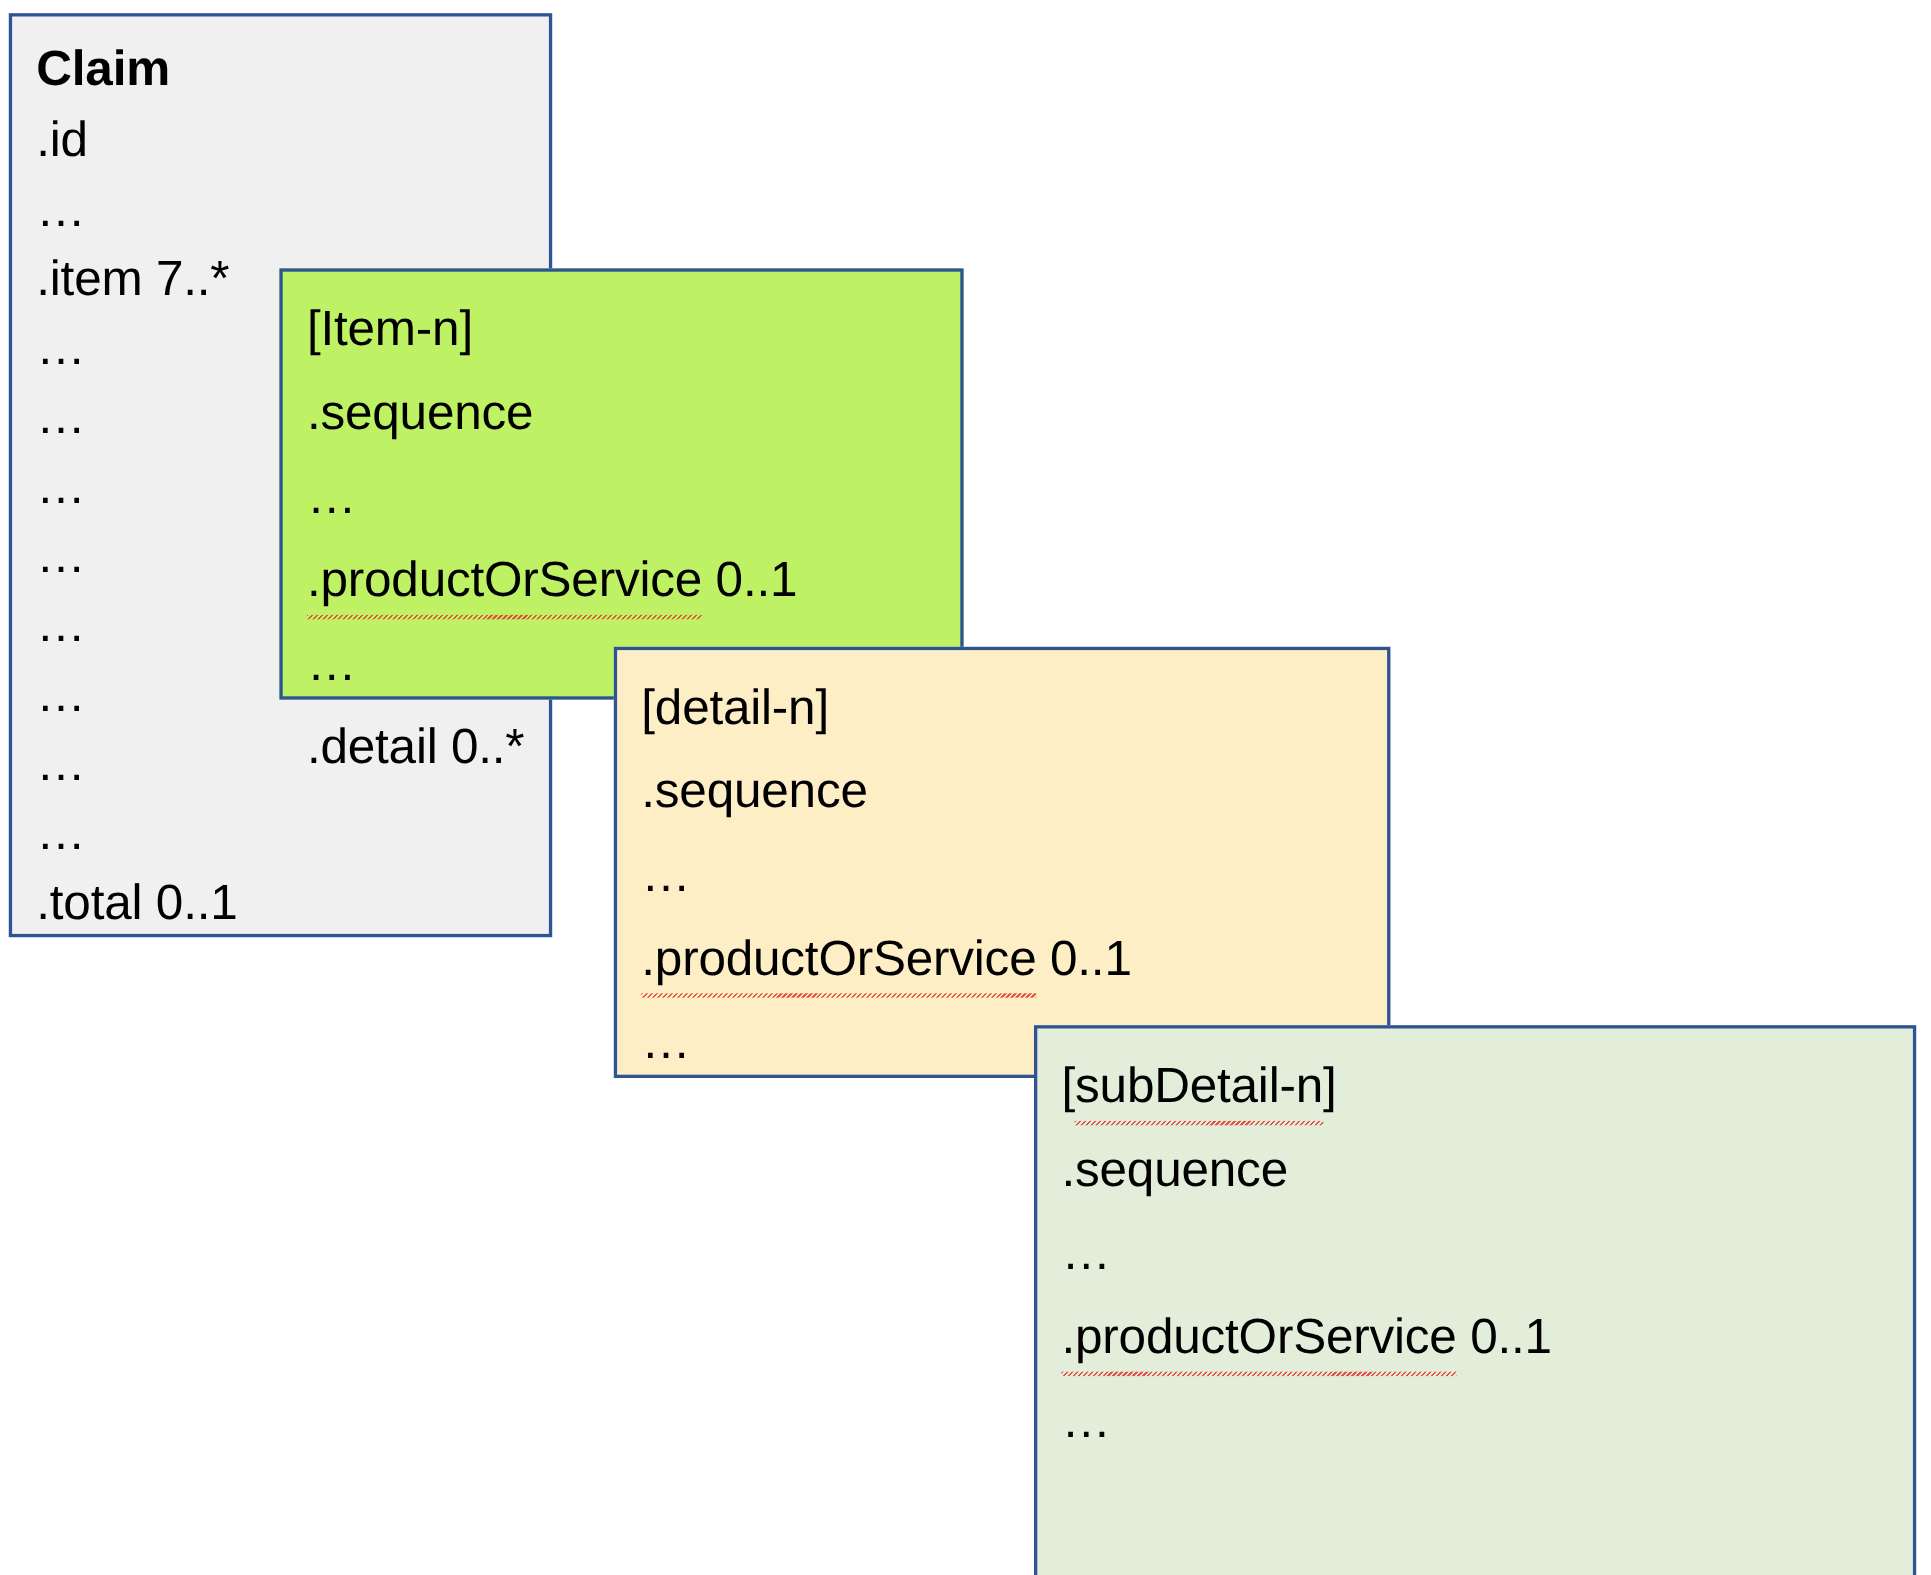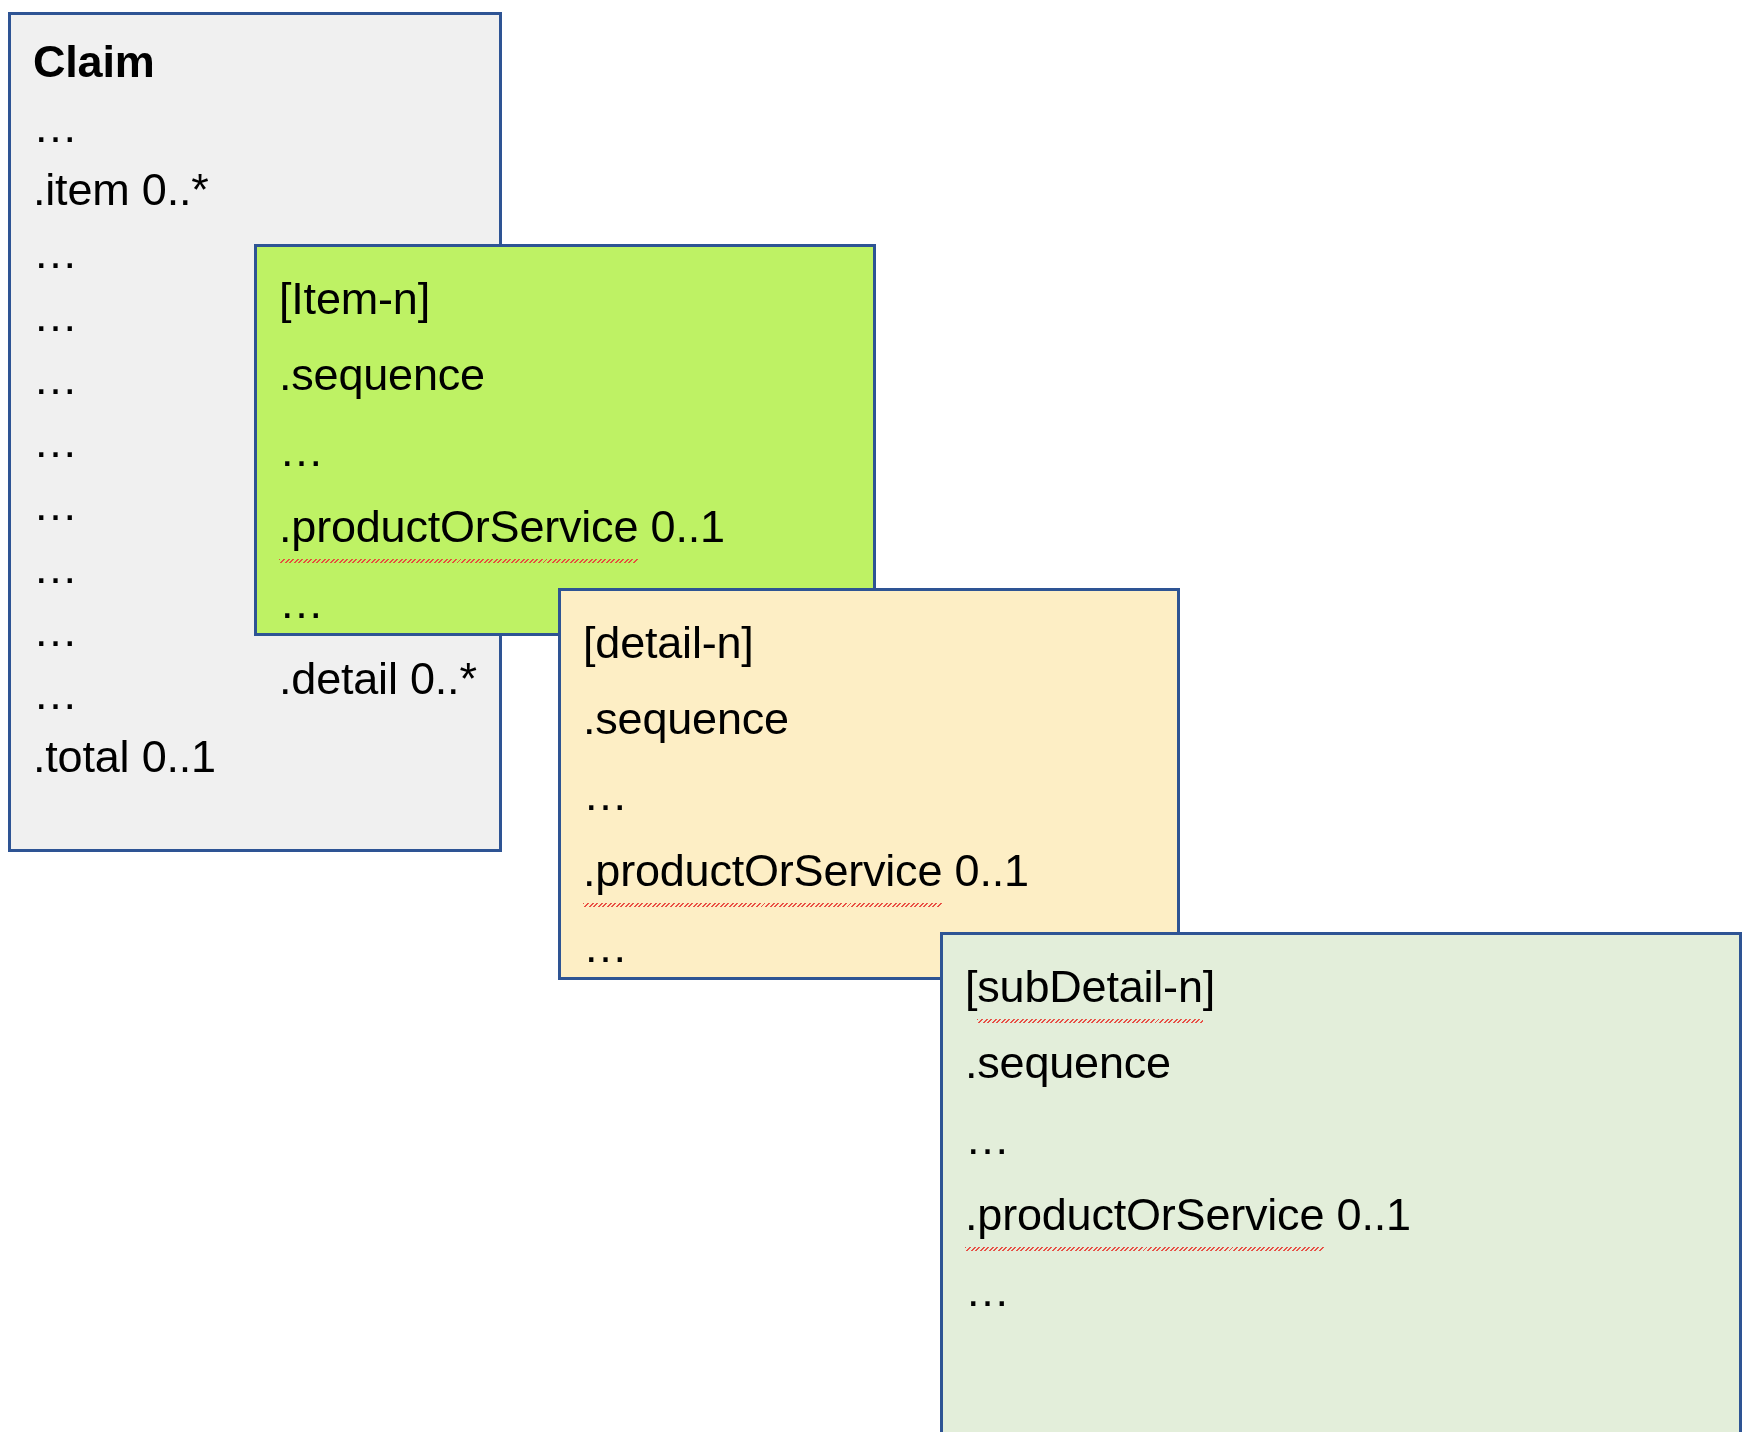--- a/index.html
+++ b/index.html
@@ -73,21 +73,21 @@
     left: 254px;
     top: 244px;
     width: 622px;
     height: 392px;
     background: #bef264;
     z-index: 2;
   }
   #detail-node {
     left: 558px;
     top: 588px;
-    width: 622px;
+    width: 706px;
     height: 392px;
     background: #fdeec5;
     z-index: 3;
   }
   #subdetail-node {
     left: 940px;
     top: 932px;
     width: 802px;
     height: 560px;
     background: #e3eeda;
@@ -100,22 +100,23 @@
   #detail-node .line,
   #subdetail-node .line { line-height: 76px; }
 </style>
 </head>
 <body>
 
 <div class="canvas">
 
   <div class="node" id="claim-node">
     <div class="line bold">Claim</div>
+    <div class="line">.id</div>
     <div class="line">…</div>
-    <div class="line">.item 0..*</div>
+    <div class="line">.item 7..*</div>
     <div class="line">…</div>
     <div class="line">…</div>
     <div class="line">…</div>
     <div class="line">…</div>
     <div class="line">…</div>
     <div class="line">…</div>
     <div class="line">…</div>
     <div class="line">…</div>
     <div class="line">.total 0..1</div>
   </div>

